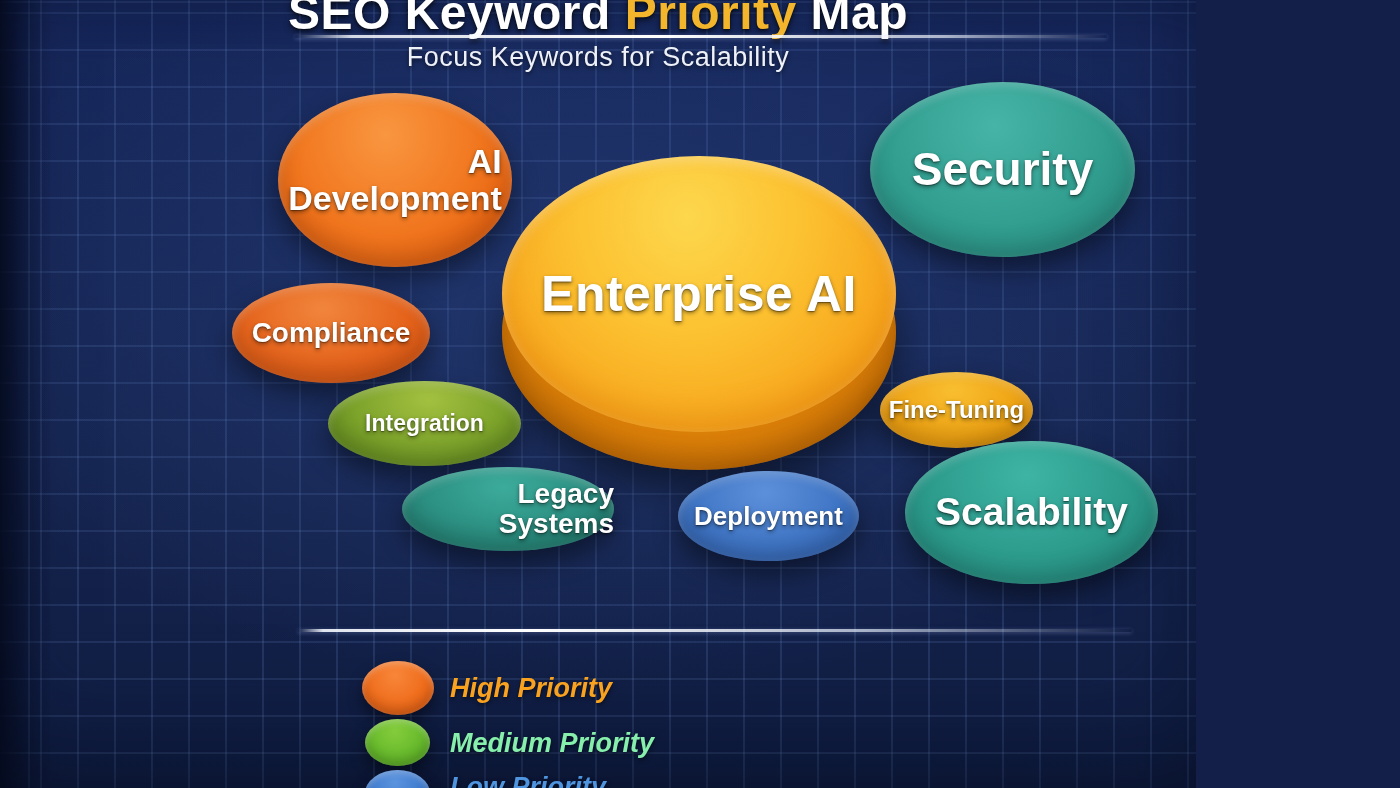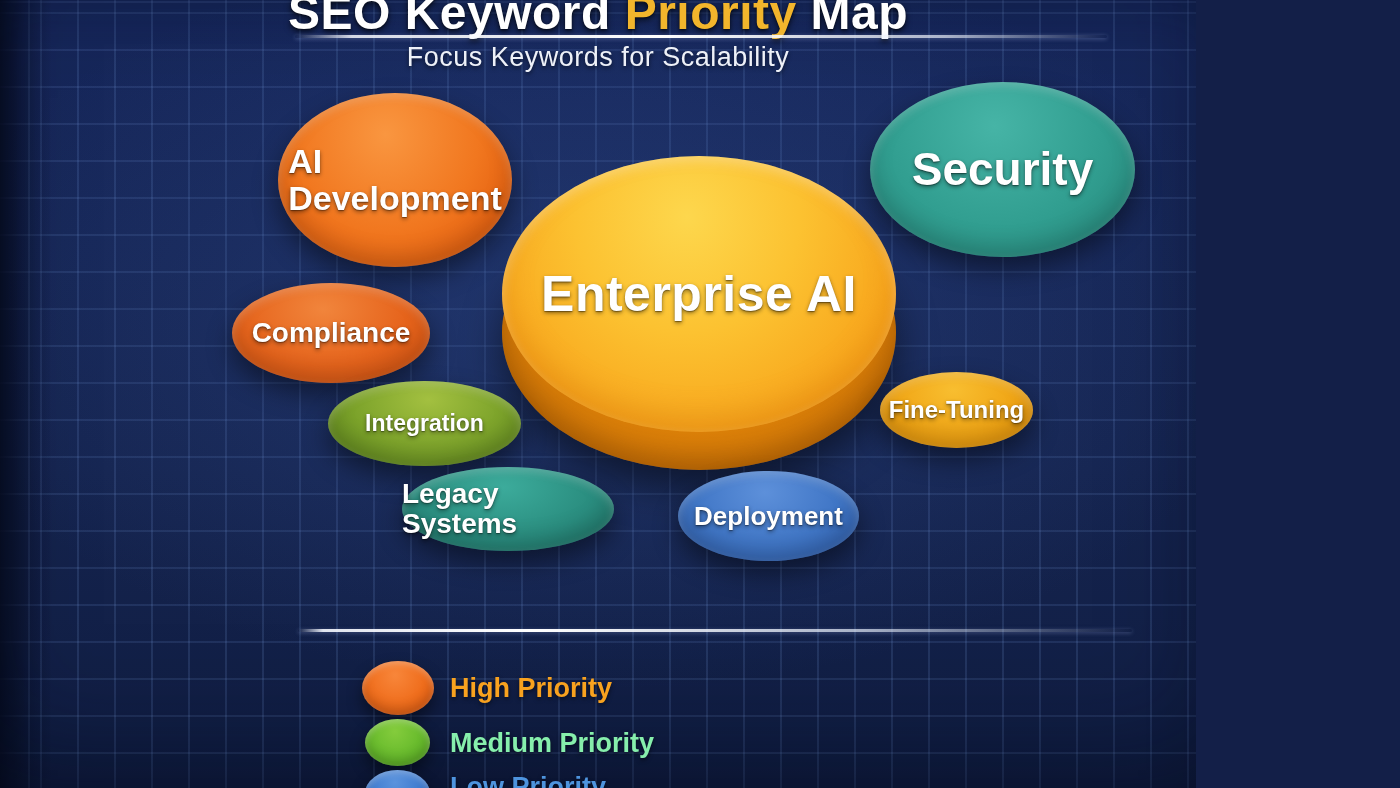--- a/index.html
+++ b/index.html
@@ -45,21 +45,21 @@
   }
   .subtitle{
     position:absolute;top:42px;left:0;width:100%;text-align:center;
     font-size:27px;color:#eef1f8;letter-spacing:0.5px;
     text-shadow:0 2px 4px rgba(0,0,0,0.6);
   }
 
   
   .bubble{
     position:absolute;border-radius:50%;
-    display:flex;align-items:center;justify-content:center;text-align:left;
+    display:flex;align-items:center;justify-content:center;text-align:right;
     color:#ffffff;font-weight:bold;white-space:pre-line;line-height:1.08;
     text-shadow:0 2px 4px rgba(0,0,0,0.45), 0 1px 1px rgba(0,0,0,0.35);
     box-shadow:0 12px 26px rgba(0,0,0,0.45),
                inset 0 4px 10px rgba(255,255,255,0.22),
                inset 0 -10px 22px rgba(0,0,0,0.18);
     z-index:3;
   }
 
   .b-ai-development{left:278px;top:93px;width:234px;height:174px;font-size:34px;
     background:radial-gradient(ellipse at 46% 24%, #f99640 0%, #f1771f 52%, #e25c0d 85%, #d35208 100%);}
@@ -109,20 +109,21 @@
   }
   .sw-high{left:362px;top:661px;width:72px;height:54px;
     background:radial-gradient(ellipse at 46% 26%, #f8863a 0%, #ef6d1c 55%, #df560d 100%);}
   .sw-medium{left:365px;top:719px;width:65px;height:47px;
     background:radial-gradient(ellipse at 46% 26%, #84cc3c 0%, #67ba2c 55%, #53a321 100%);}
   .sw-low{left:365px;top:770px;width:65px;height:47px;
     background:radial-gradient(ellipse at 46% 26%, #5b93dd 0%, #3e7ace 55%, #2d5fb0 100%);}
   .legend-label{
     position:absolute;left:450px;font-size:27px;font-weight:bold;white-space:nowrap;
     text-shadow:0 2px 4px rgba(0,0,0,0.55);
+    font-style:italic;
   }
   .ll-high{top:673px;color:#f8a21f;}
   .ll-medium{top:728px;color:#86efac;}
   .ll-low{top:772px;color:#4e94de;}
 </style>
 </head>
 <body>
 
 <div id="canvas">
 
@@ -137,20 +138,21 @@
   <div class="bubble b-enterprise">Enterprise AI</div>
 
   <div class="bubble b-ai-development">AI
 Development</div>
   <div class="bubble b-security">Security</div>
   <div class="bubble b-compliance">Compliance</div>
   <div class="bubble b-integration">Integration</div>
   <div class="bubble b-fine-tuning">Fine-Tuning</div>
   <div class="bubble b-legacy-systems">Legacy Systems</div>
   <div class="bubble b-deployment">Deployment</div>
+  <div class="bubble b-scalability">Scalability</div>
 
   <div class="legend-rule"></div>
   <div class="swatch sw-high"></div>
   <div class="legend-label ll-high">High Priority</div>
   <div class="swatch sw-medium"></div>
   <div class="legend-label ll-medium">Medium Priority</div>
   <div class="swatch sw-low"></div>
   <div class="legend-label ll-low">Low Priority</div>
 
 </div>

